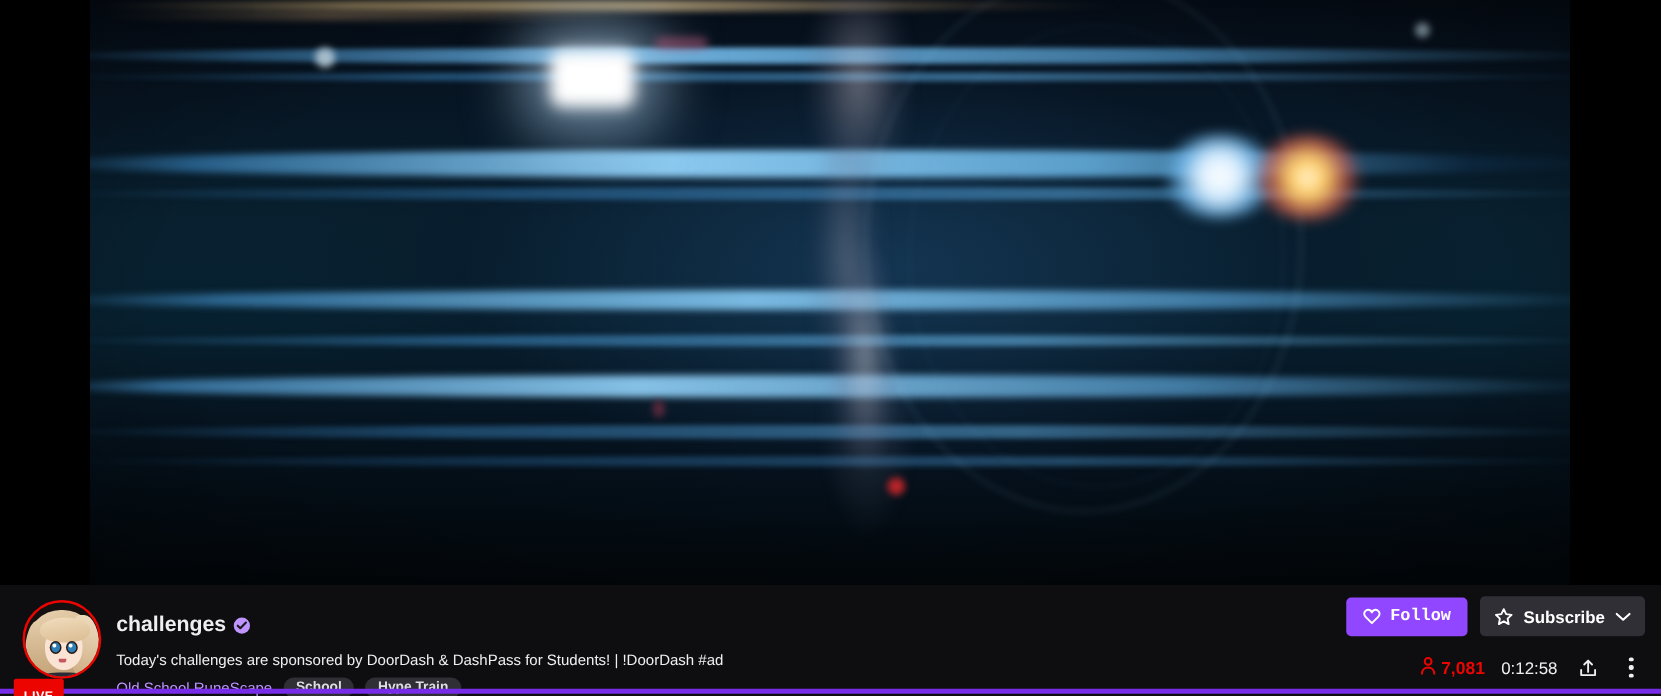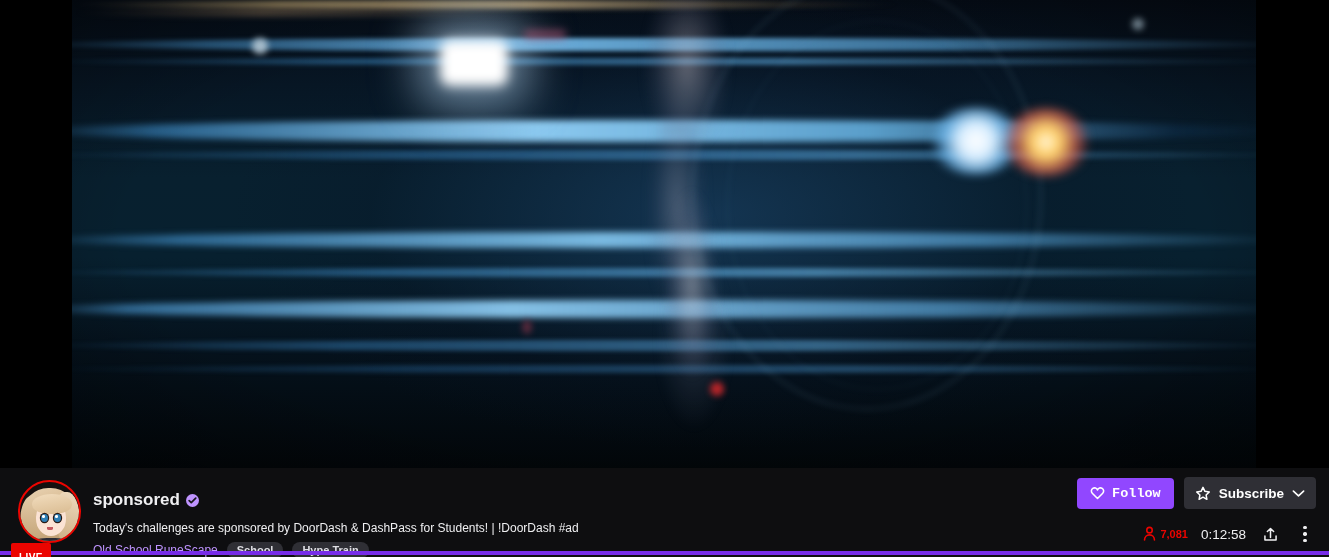--- a/index.html
+++ b/index.html
@@ -161,21 +161,21 @@
     height:31px; border:none; border-radius:4px; cursor:pointer;
     display:flex; align-items:center; gap:7px; padding:0 13px;
     font-size:13.5px; font-weight:700; color:#fff;
     font-family:"Liberation Sans", sans-serif;
   }
   .btn-follow { background:#9147ff;font-family:Liberation Mono, monospace; }
   .btn-sub { background:#2f2f35; padding:16px 11px; gap:8px; }
   .btn svg { display:block; flex:0 0 auto; }
 
   .stats { position:absolute; right:13px; top:522px; display:flex; align-items:center; gap:13px; height:24px; }
-  .viewers { display:flex; align-items:center; gap:3px; color:#eb0400; font-size:11px; font-weight:600; }
+  .viewers { display:flex; align-items:center; gap:3px; color:#eb0400; font-size:14px; font-weight:600; }
   .uptime { color:#efeff1; font-size:13.5px; }
   .icon-btn { width:22px; height:22px; display:flex; align-items:center; justify-content:center; cursor:pointer; }
   .kebab { display:flex; flex-direction:column; gap:3px; align-items:center; }
   .kebab i { width:3.4px; height:3.4px; border-radius:50%; background:#efeff1; display:block; }
 
   
   .hype-bar { position:absolute; left:0; bottom:2px; width:1329px; height:4px; background:#772ce8; }
 </style>
 </head>
 <body>
@@ -234,21 +234,21 @@
           </div>
         <div class="av-mouth"></div>
         <div class="av-body"></div>
       </div>
     </div>
   </div>
   <div class="live-badge">LIVE</div>
 
   <div class="chan">
     <div class="chan-name-row">
-      <span class="chan-name">sponsored</span>
+      <span class="chan-name">challenges</span>
       <span class="verified">
         <svg width="9" height="9" viewBox="0 0 10 10">
             <path d="M1.3 5.1L3.6 7.3 8.6 2.3" stroke="#18181b" stroke-width="1.9" fill="none" stroke-linecap="round" stroke-linejoin="round"></path>
           </svg>
       </span>
     </div>
     <div class="stream-title">Today's challenges are sponsored by DoorDash &amp; DashPass for Students! | !DoorDash #ad</div>
     <div class="meta-row">
       <span class="category">Old School RuneScape</span>
       <span class="tag">School</span>

